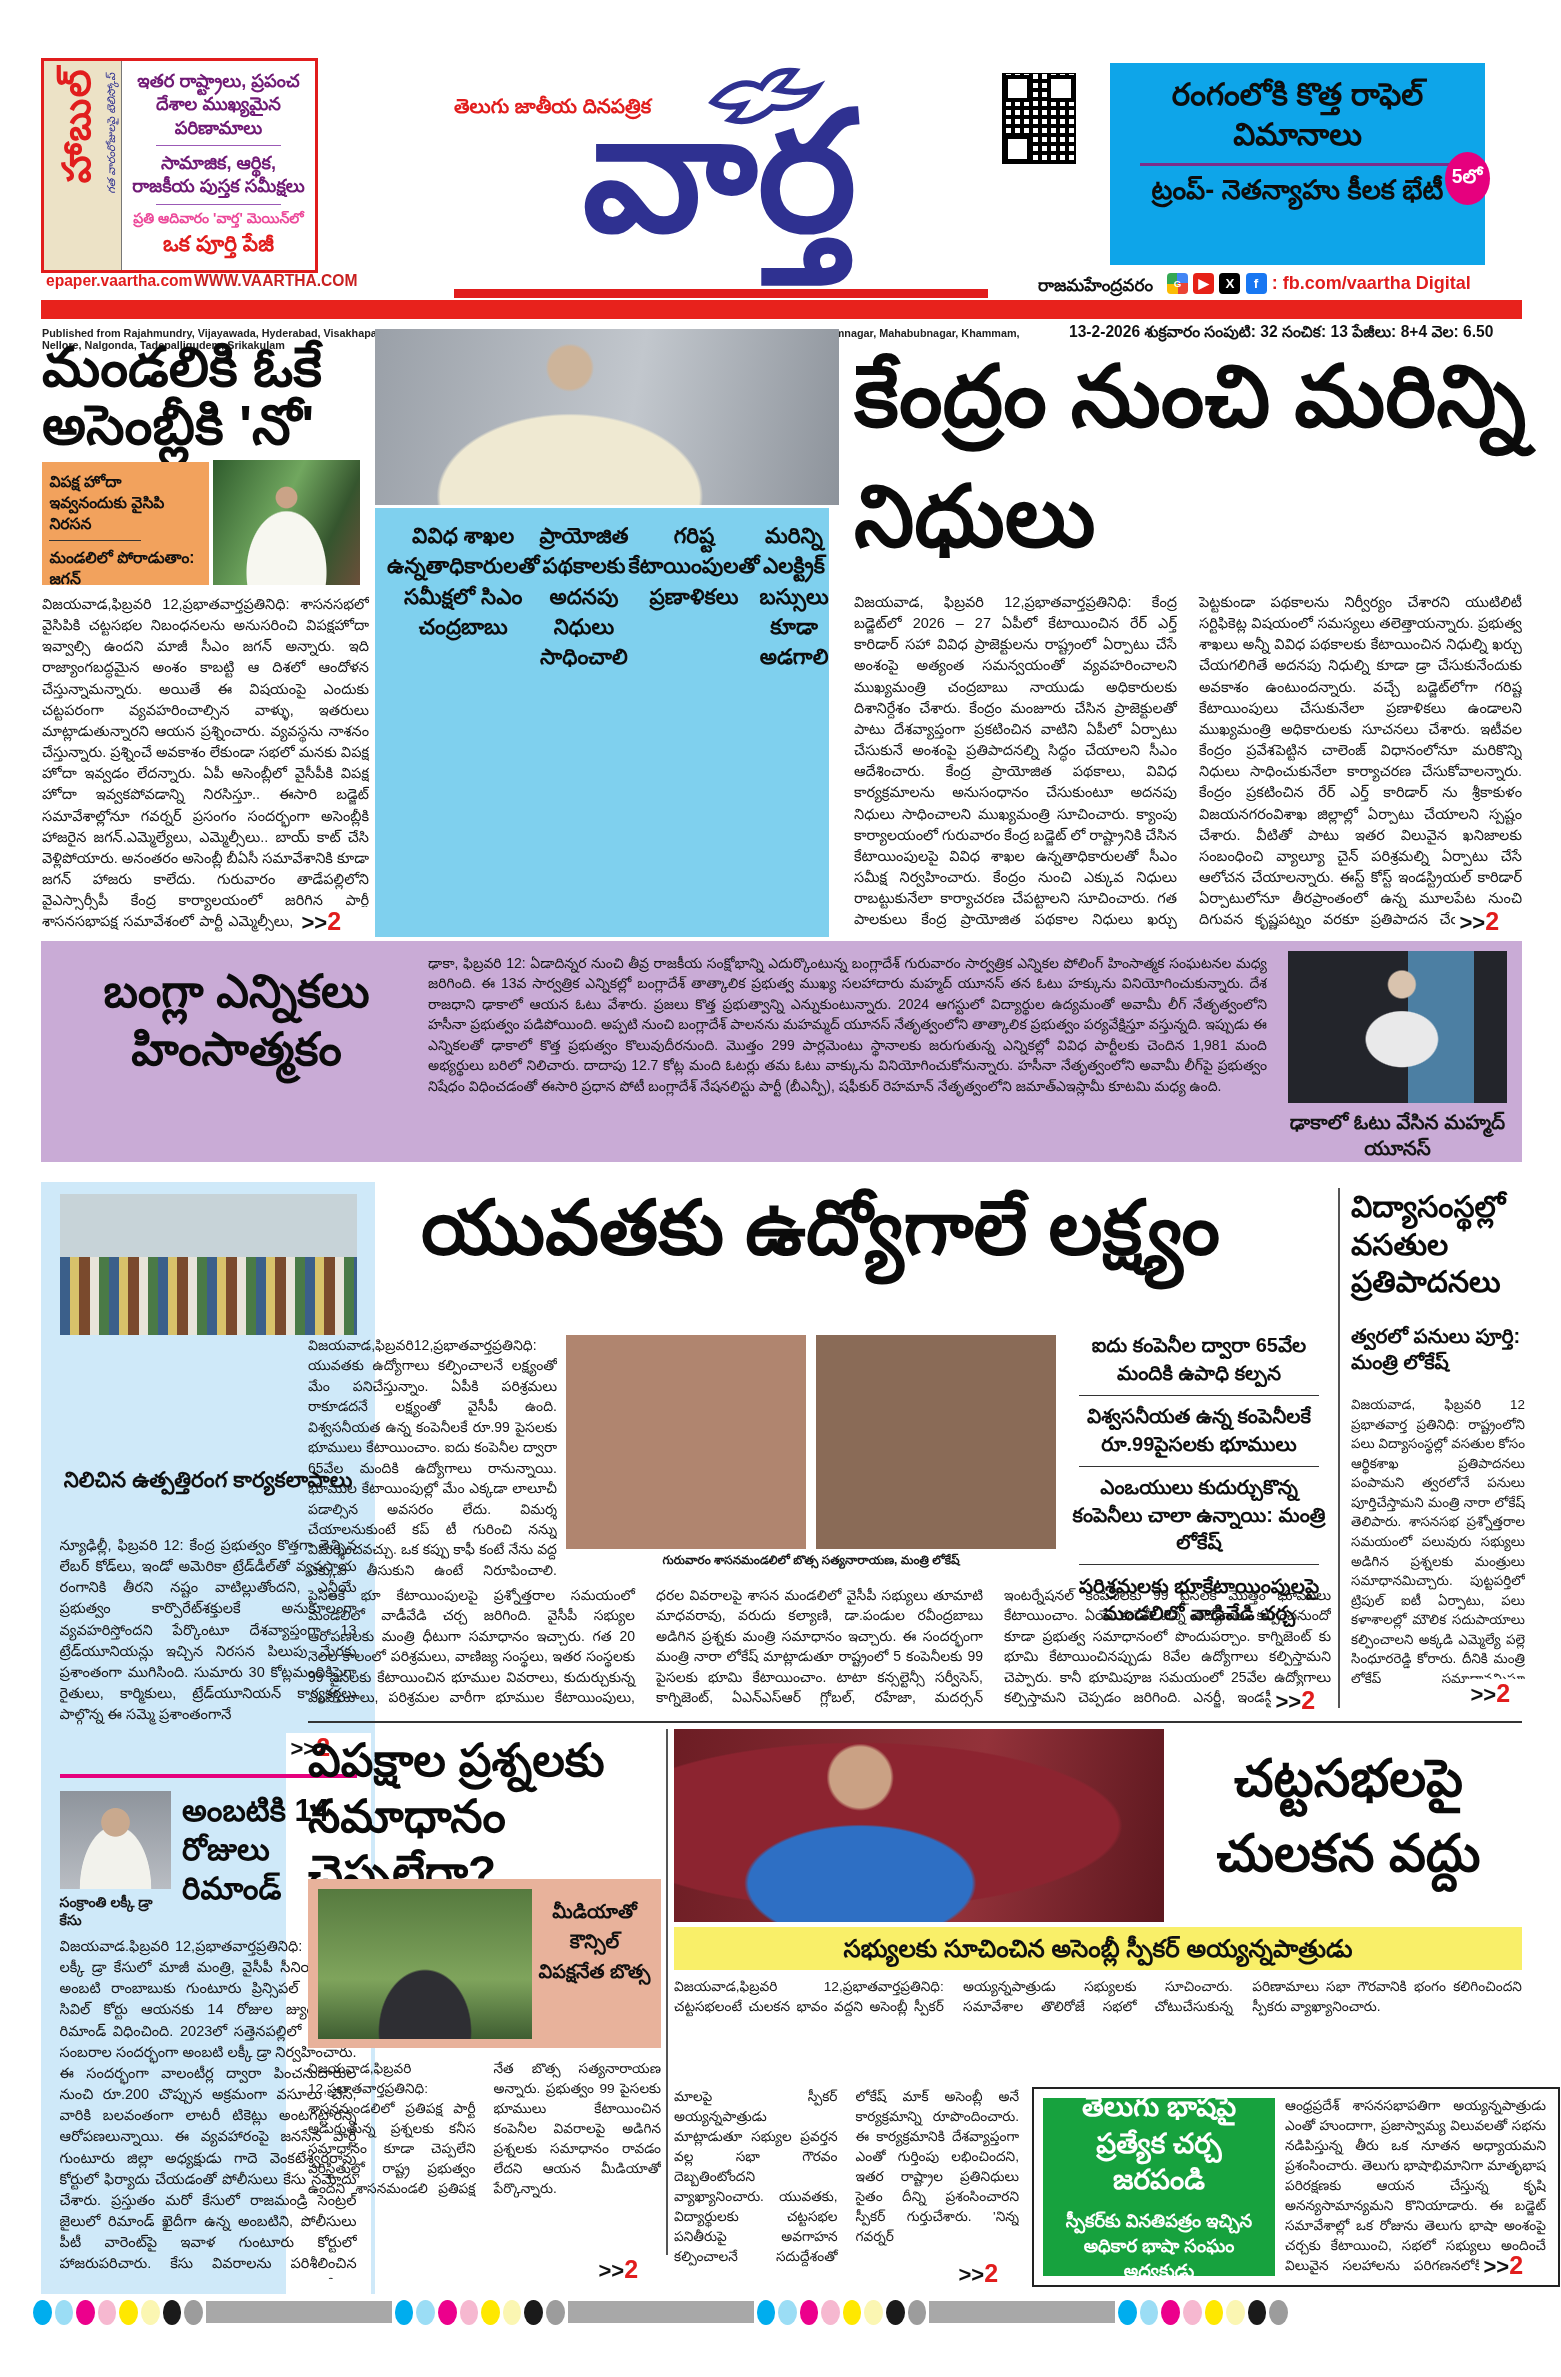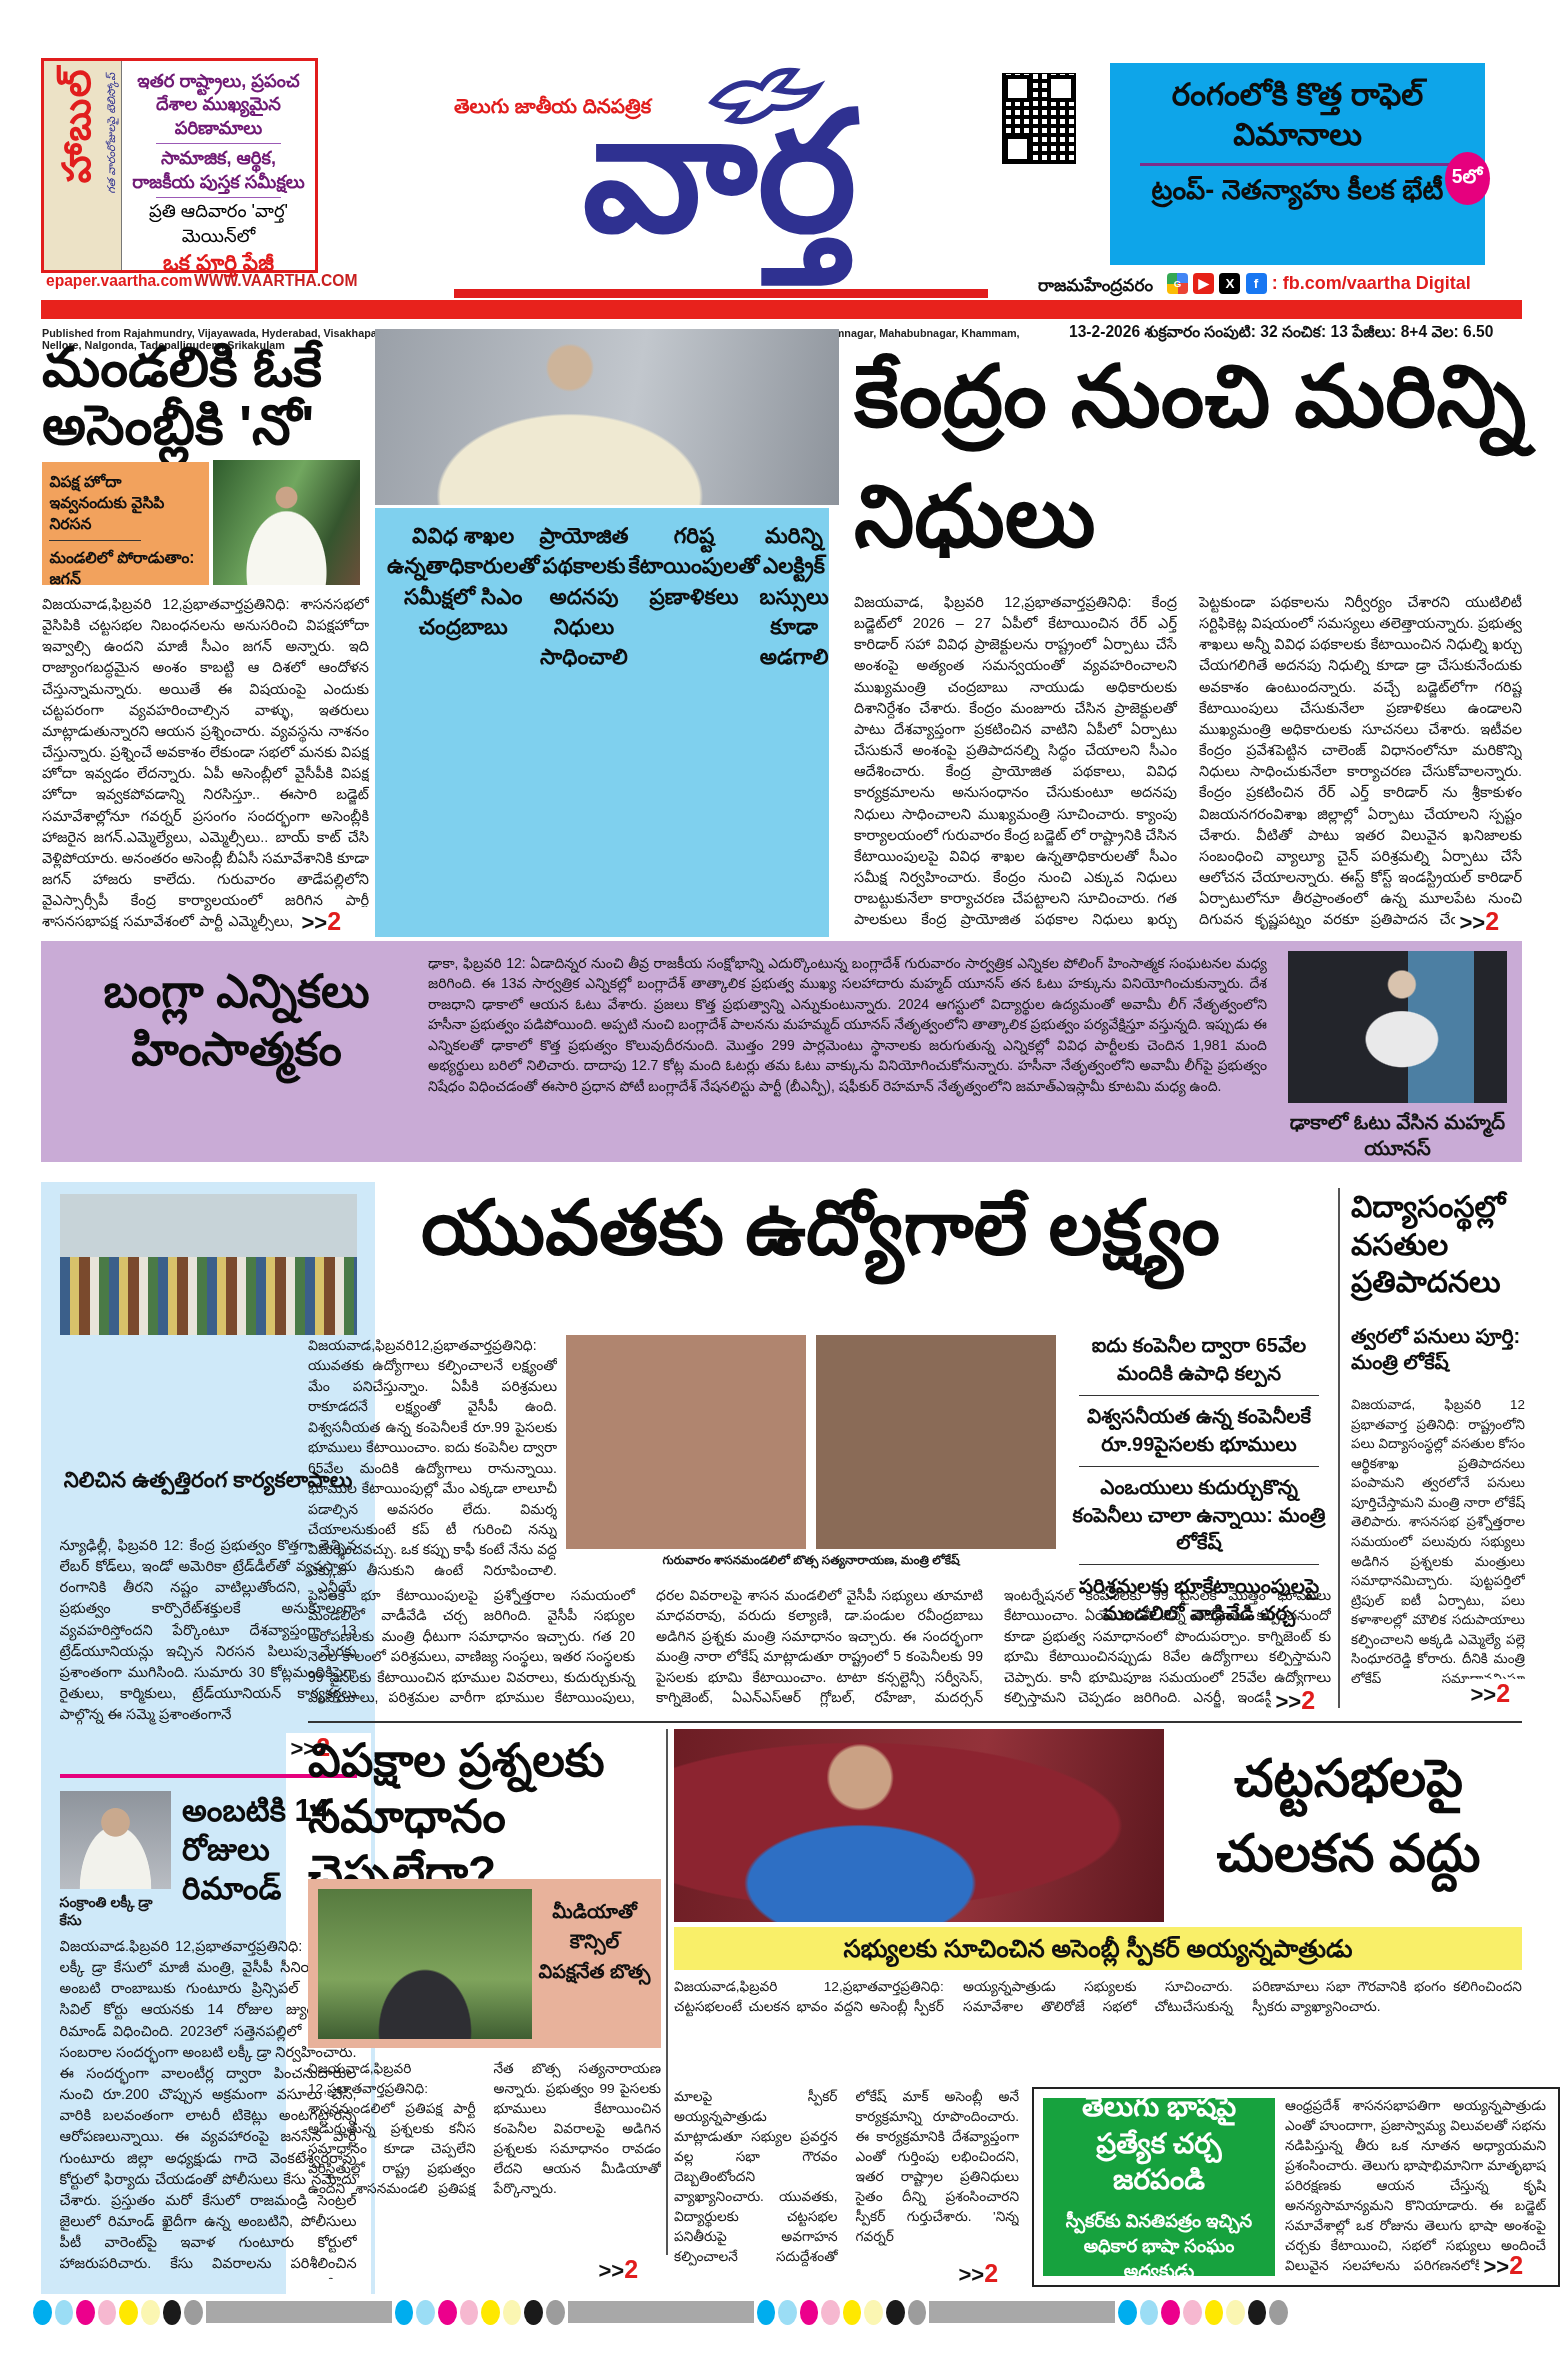--- a/index.html
+++ b/index.html
@@ -12,21 +12,21 @@
   .jump .jp{color:#e11d1d;font-size:25px;}
   .hairline{border-top:1.1px solid #333;}
   
   .adbox{border:3px solid #e11d1d;background:#fff;display:flex;}
   .ad-left{width:77px;background:#ece2c6;position:relative;border-right:1.5px solid #777;}
   .ad-brand{position:absolute;left:6px;top:7.4px;writing-mode:vertical-rl;transform:rotate(180deg);font-size:39px;font-weight:800;color:#e11d1d;letter-spacing:1.5px;}
   .ad-note{position:absolute;right:3px;top:12px;writing-mode:vertical-rl;transform:rotate(180deg);font-size:11px;color:#2f3191;font-style:italic;}
   .ad-right{flex:1;padding:9px 7.4px;display:flex;flex-direction:column;justify-content:space-between;text-align:center;}
   .ad-green{color:#701a75;font-weight:bold;font-size:18px;line-height:1.3;}
   .ad-div{border-top:0.7px solid #9b59b6;width:70%;margin:3px auto;}
-  .ad-red{color:#000000;font-weight:normal;font-size:18px;}
+  .ad-red{color:#ec4899;font-weight:bold;font-size:14px;}
   .ad-red-big{color:#e11d1d;font-weight:800;font-size:21.5px;}
   .logo-text{font-size:167px;font-weight:800;color:#2f3191;line-height:1;text-align:center;}
   .red-underline{background:#e11d1d;}
   .qr{background:
       repeating-linear-gradient(0deg,#000 0 4.5px,transparent 4.5px 9px),
       repeating-linear-gradient(90deg,#000 0 4.5px,#fff 4.5px 9px);}
   .qr .eye{position:absolute;width:19.3px;height:19.3px;border:4.5px solid #000;background:#fff;}
   .promo{background:#0ea5e9;}
   .promo-title{font-size:31px;font-weight:800;line-height:1.3;color:#0d0d0d;}
   .promo-line{height:3px;background:#7b2d8b;width:88%;margin:7.4px auto 6px;}

